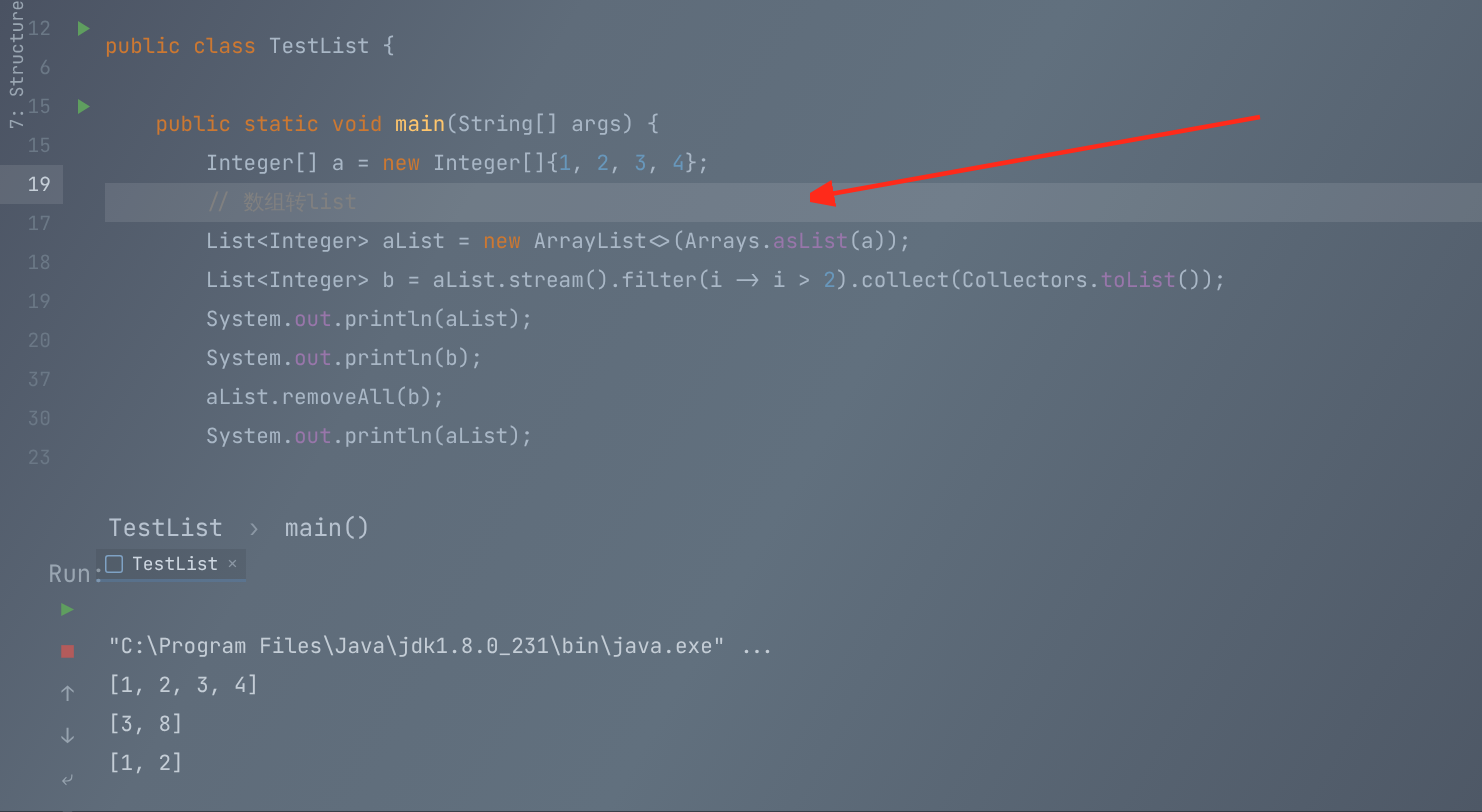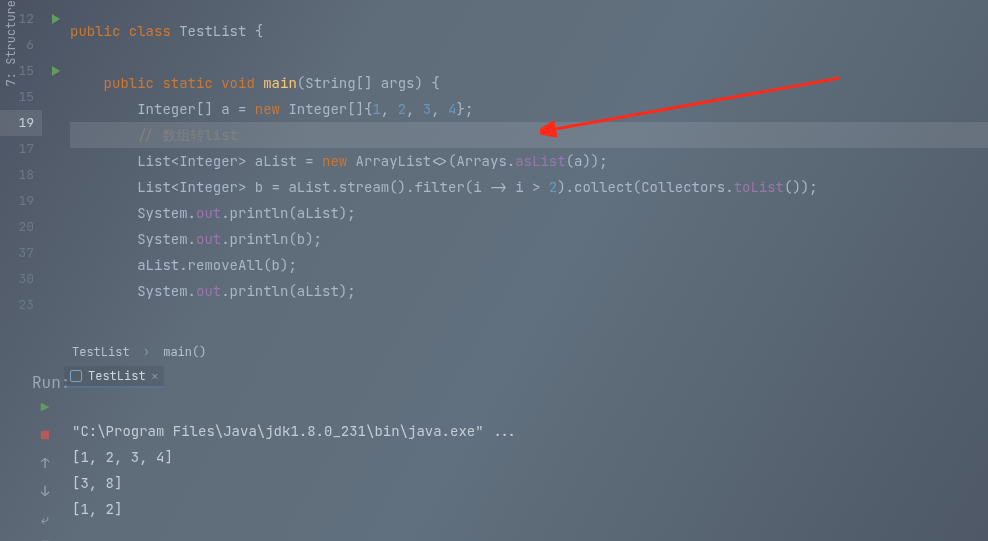--- a/index.html
+++ b/index.html
@@ -16,21 +16,21 @@
 .code .row{height:26px;line-height:26px;}
 .code .row.cur{background:rgba(255,255,255,.10)}
 .kw{color:#cc7832}
 .typ{color:#a9b7c6}
 .num{color:#6897bb}
 .str,.com{color:#808080}
 .com{}
 .stat{color:#9876aa;}
 .fn{color:#ffc66d}
 .pl{color:#a9b7c6}
-.breadcrumbs{position:absolute;left:72px;top:340px;height:24px;line-height:24px;font-size:12px;color:#b7c2cf}
+.breadcrumbs{position:absolute;left:72px;top:340px;height:24px;line-height:24px;font-size:16px;color:#b7c2cf}
 .breadcrumbs .sep{margin:0 6px;color:#8b97a4}
 .sidevert{width:22px;display:flex;flex-direction:column;align-items:center;justify-content:flex-end;padding-bottom:20px;color:#9aa6b2;font-size:12px}
 .sidevert .rot{writing-mode:vertical-rl;transform:rotate(180deg)}
 .runlabel{position:absolute;left:22px;top:368px;font-size:16px;color:#9aa6b2;padding:4px 10px}
 .runtab{position:absolute;left:64px;top:366px;height:22px;line-height:22px;font-size:12px;color:#cfd8e2;padding:0 6px;display:flex;align-items:center;gap:6px;background:rgba(0,0,0,.08);border-bottom:2px solid rgba(100,150,200,.35)}
 .runtab .x{font-size:11px;color:#8b97a4}
 .runtools{position:absolute;left:22px;top:390px;bottom:0;width:46px;display:flex;flex-direction:column;align-items:center;gap:10px;padding-top:8px}
 .btn{width:20px;height:20px;display:flex;align-items:center;justify-content:center;color:#97a3af;font-size:14px}
 .btn.play{color:#5f9e5f}
 .btn.stop{color:#b35b5b}

